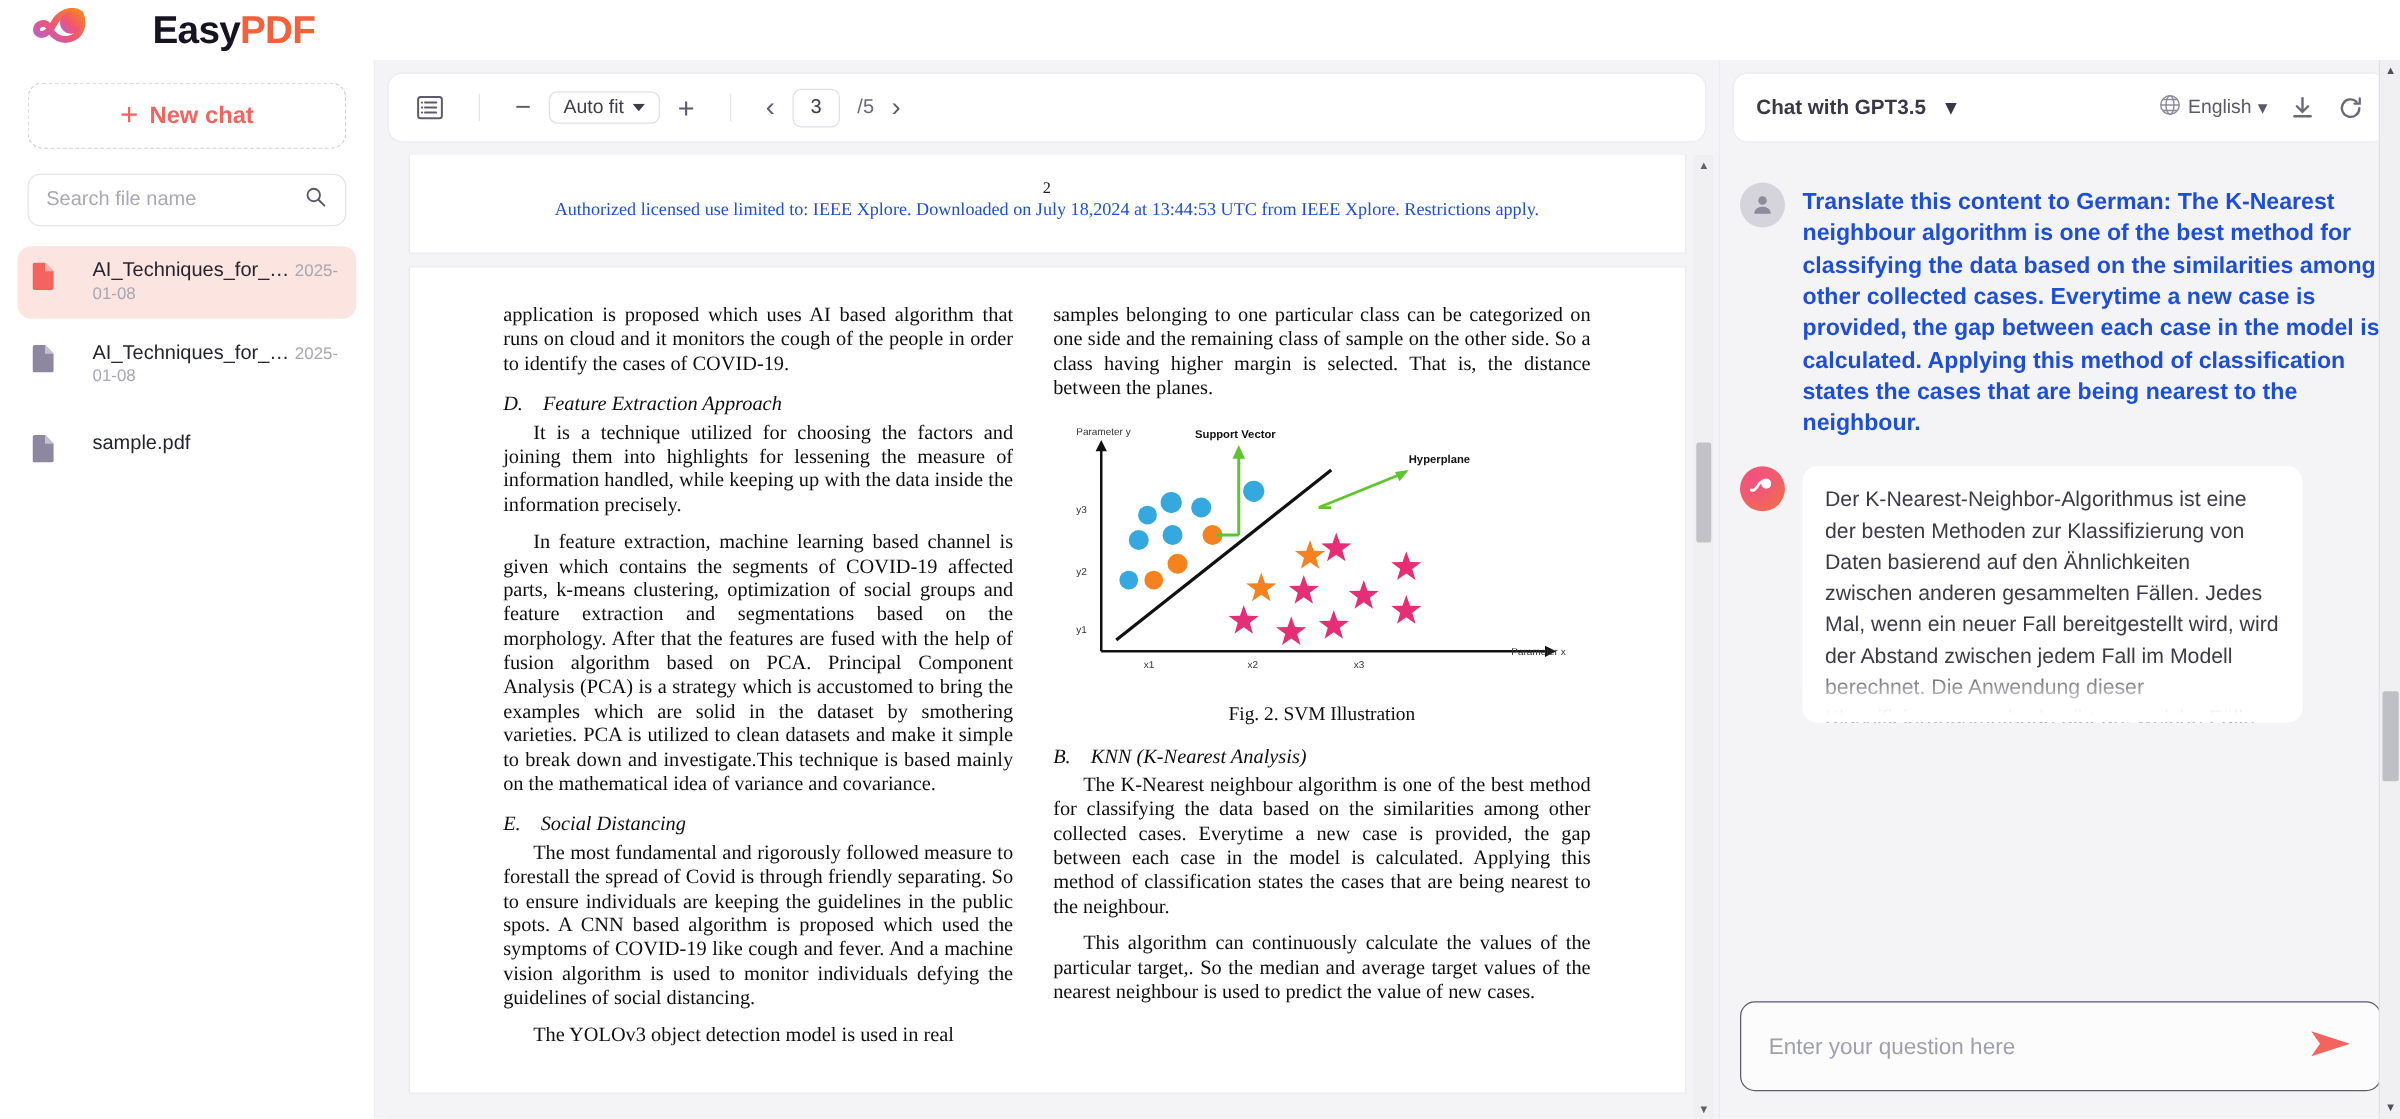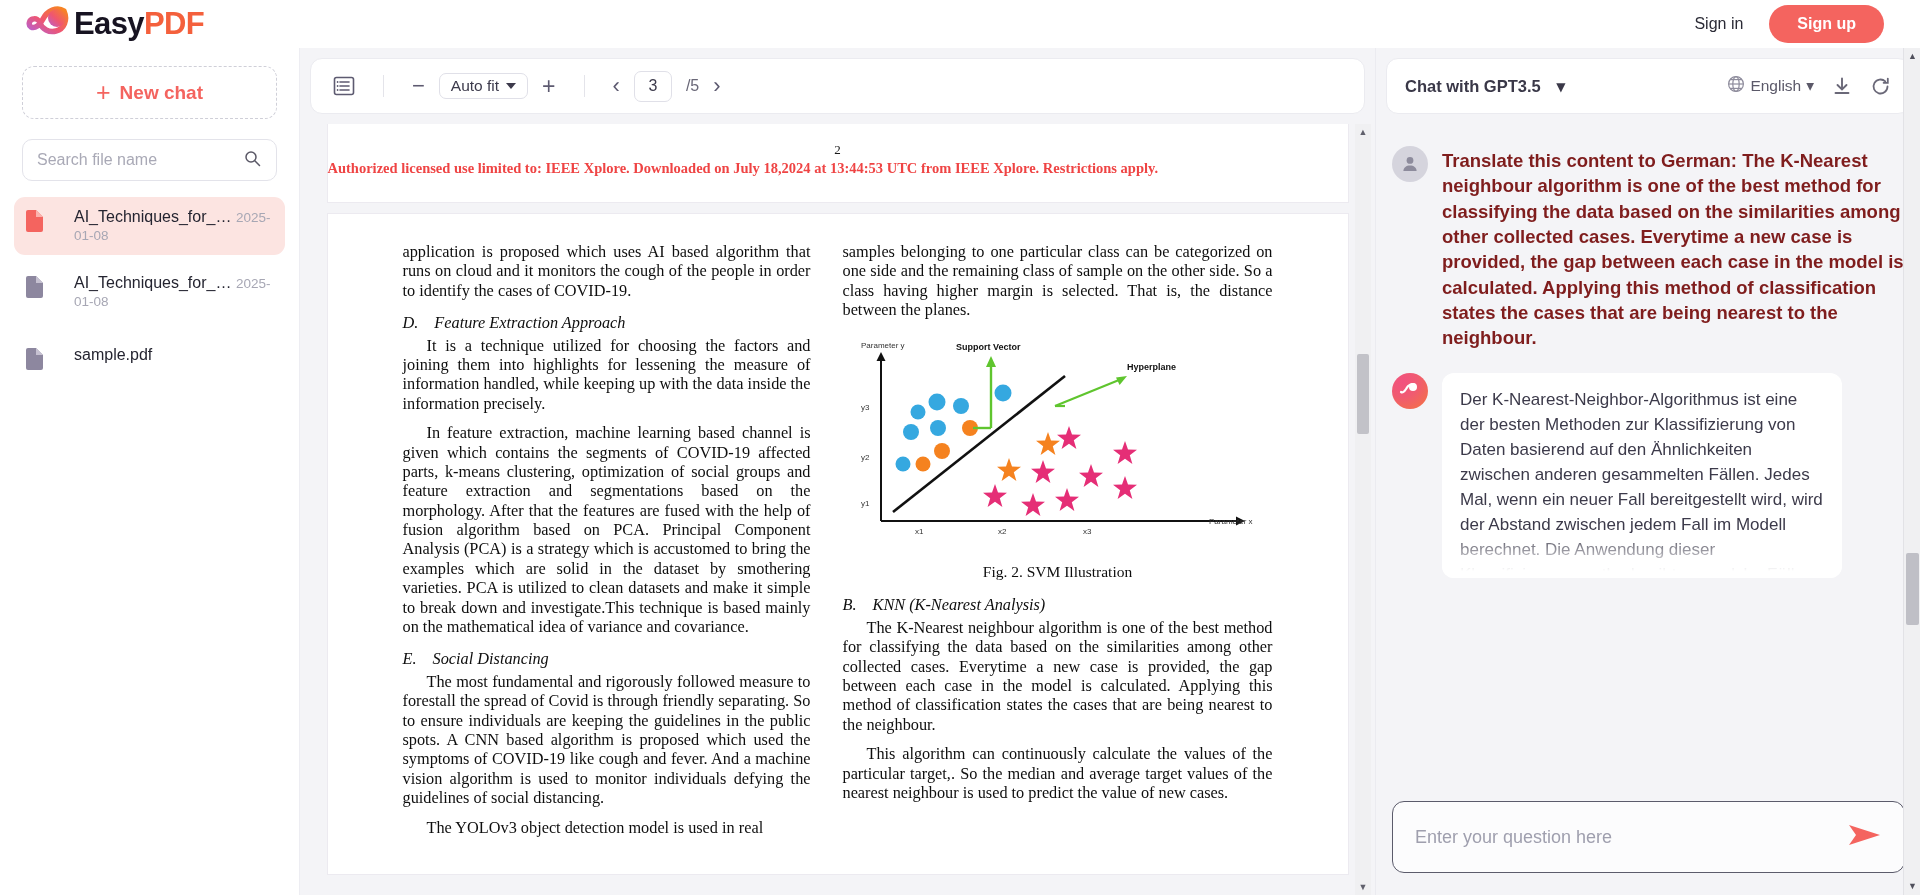--- a/index.html
+++ b/index.html
@@ -9,21 +9,21 @@
     background: #ffffff;
     overflow: hidden;
   }
   body { position: relative; }
 
   
   .topbar {
     position: absolute; left: 0; top: 0; width: 1920px; height: 48px;
     background: #ffffff; display: flex; align-items: center;
   }
-  .logo-wrap { display: flex; align-items: flex-end; margin-left: 26px; }
+  .logo-wrap { display: flex; align-items: flex-end; margin-left: 26px; gap: 48px; }
   .logo-mark { width: 44px; height: 36px; position: relative; }
   .logo-text { font-size: 31px; font-weight: 700; letter-spacing: -0.6px; margin-left: 4px; }
   .logo-text .easy { color: #171321; }
   .logo-text .pdf { color: #F4603C; }
   .topbar-right { margin-left: auto; display: flex; align-items: center; gap: 26px; margin-right: 36px; }
   .signin { font-size: 16px; color: #2b2b36; cursor: pointer; }
   .signup {
     background: #F4645F; color: #fff; font-size: 16px; font-weight: 700;
     border: none; border-radius: 20px; padding: 10px 28px; cursor: pointer;
   }
@@ -97,22 +97,22 @@
     overflow: hidden; background: #f4f4f7;
   }
   .pdf-page {
     background: #fff; margin: 0 auto; width: 1020px; position: relative;
     box-shadow: 0 0 0 1px #eceaf0;
   }
   .page-prev { height: 78px; padding-top: 18px; }
   .page-gap { height: 12px; }
   .pg-num { text-align: center; font-family: "Liberation Serif", serif; font-size: 13px; color: #1a1a1a; }
   .footer-note {
-    font-family: "Liberation Serif", serif;
-    font-size: 14.5px; color: #ef4444; margin-top: 2px; font-weight: bold;
+    text-align: center; font-family: "Liberation Serif", serif;
+    font-size: 14.5px; color: #1d4ed8; margin-top: 2px;
   }
   .page-main { height: 660px; padding: 28px 75px 0 75px; overflow: hidden; }
   .cols { display: flex; gap: 32px; }
   .col { width: 430px; font-family: "Liberation Serif", serif; font-size: 16.3px; color: #0e0e0e; line-height: 1.19; }
   .col p { text-align: justify; margin-bottom: 1px; }
   .col p.ind { text-indent: 24px; }
   .sec-head { font-style: italic; margin: 13px 0 3px 0; }
   .sec-head .lbl { font-style: italic; margin-right: 16px; }
   .fig-cap { text-align: center; font-family: "Liberation Serif", serif; font-size: 15.5px; margin-top: 8px; }
   .svmfig { margin-top: 16px; }
@@ -149,21 +149,21 @@
   .avatar-user {
     width: 36px; height: 36px; border-radius: 50%; background: #d5d4dd; flex: none;
     display: flex; align-items: center; justify-content: center;
   }
   .avatar-bot {
     width: 36px; height: 36px; border-radius: 50%; flex: none; position: relative;
     background: radial-gradient(circle at 30% 25%, #f2517f 0%, #f05a72 40%, #f4743f 100%);
     display:flex; align-items:center; justify-content:center; overflow:hidden;
   }
   .msg-user-text {
-    font-size: 18.5px; font-weight: 700; color: #7f1d1d; line-height: 1.37; padding-top: 2px;
+    font-size: 18.5px; font-weight: 700; color: #1d4ed8; line-height: 1.37; padding-top: 2px;
   }
   .bubble {
     background: #fff; border-radius: 12px; padding: 15px 18px 10px 18px;
     font-size: 17px; color: #3c3a4a; line-height: 1.47; max-width: 400px;
     max-height: 205px; overflow: hidden; position: relative;
   }
   .bubble::after {
     content: ""; position: absolute; left: 0; right: 0; bottom: 0; height: 46px;
     background: linear-gradient(to bottom, rgba(255,255,255,0), #fff 85%);
   }
@@ -207,24 +207,20 @@
           </linearGradient>
         </defs>
         <path d="M38 5c-7-5-17 0-21 8-3 6-8 10-12 8-3-2-2-7 2-8 3-1 6 1 7 4 2 6 9 10 16 8 8-2 12-11 8-20z" fill="none" stroke="url(#lg)" stroke-width="5.5" stroke-linecap="round"></path>
         <circle cx="31" cy="12" r="9" fill="url(#lg)"></circle>
       </svg>
     </span>
     <span class="logo-text">
       <span class="easy">Easy</span><span class="pdf">PDF</span>
     </span>
   </div>
-  <div class="topbar-right">
-    <span class="signin">Sign in</span>
-    <button class="signup">Sign up</button>
-  </div>
 </div>
 
 <div class="sidebar">
   <div class="newchat">
     <span class="plus-ic">+</span>
     <span>New chat</span>
   </div>
 
   <div class="searchbox">
     <input placeholder="Search file name" style="">

